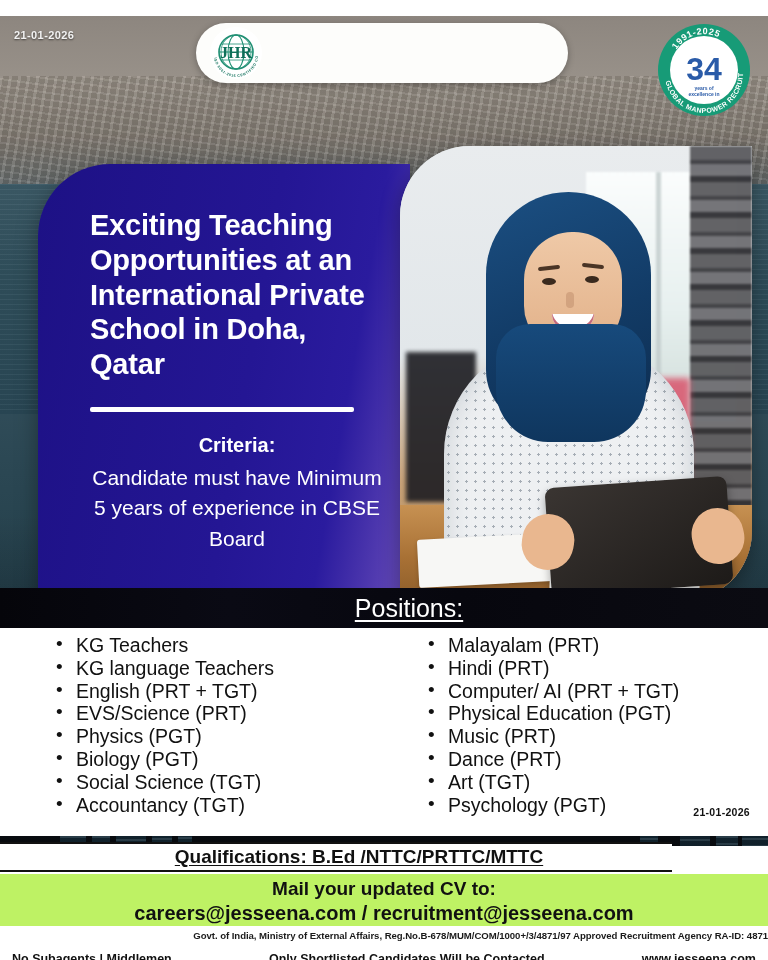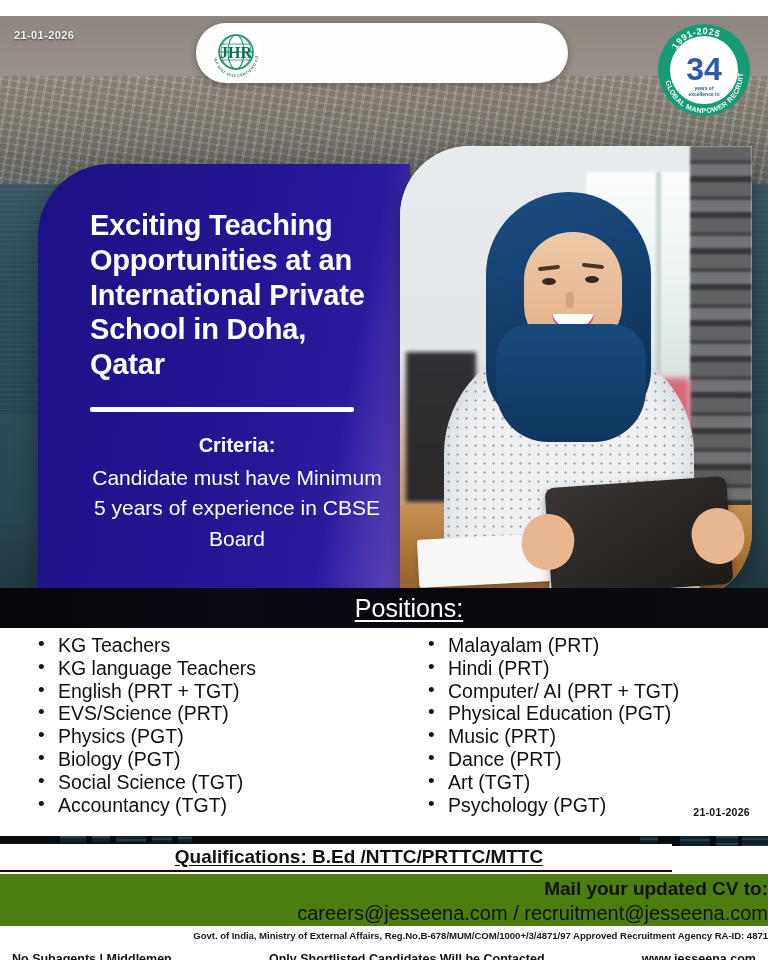--- a/index.html
+++ b/index.html
@@ -203,21 +203,21 @@
     text-decoration:underline; text-underline-offset:3px;
     margin-left:30px;
   }
 
   
   .pos-area{
     position:absolute; left:0; top:612px; width:768px; height:208px;
     background:#ffffff; display:flex;
   }
   .pos-col{ padding-top:6px; }
-  .pos-col.left{ width:410px; padding-left:34px; }
+  .pos-col.left{ width:410px; padding-left:52px; }
   .pos-col.right{ width:358px; padding-left:14px; }
   .pos-col ul{ list-style:none; }
   .pos-col li{
     position:relative; padding-left:24px;
     font-size:19.5px; line-height:1.17; color:#111; white-space:nowrap;
   }
   .pos-col li:before{
     content:"•"; position:absolute; left:4px; top:-1px; font-size:19px; color:#111;
   }
   .date-pos{
@@ -232,24 +232,24 @@
     display:flex; align-items:center; justify-content:center;padding-left:46px;
   }
   .qual span{
     font-size:19px; font-weight:bold; color:#111;
     text-decoration:underline; text-underline-offset:2px;
   }
 
   
   .mail{
     position:absolute; left:0; top:858px; width:768px; height:52px;
-    background:#4d7c0f; text-align:right; padding-top:4px;
+    background:#bef264; text-align:center; padding-top:4px;
   }
   .mail .m1{ font-size:19px; font-weight:bold; color:#111; }
-  .mail .m2{ font-size:20px; font-weight:normal; color:#111; margin-top:2px; }
+  .mail .m2{ font-size:20px; font-weight:bold; color:#111; margin-top:2px; }
 
   
   .regline{
     position:absolute; left:0; top:914px; width:768px;
     text-align:right; font-size:9.6px; font-weight:bold; color:#1a1a1a;
     letter-spacing:-0.05px;
   }
   .footer{
     position:absolute; left:0; top:936px; width:768px;
     display:flex; align-items:center; justify-content:space-between;

